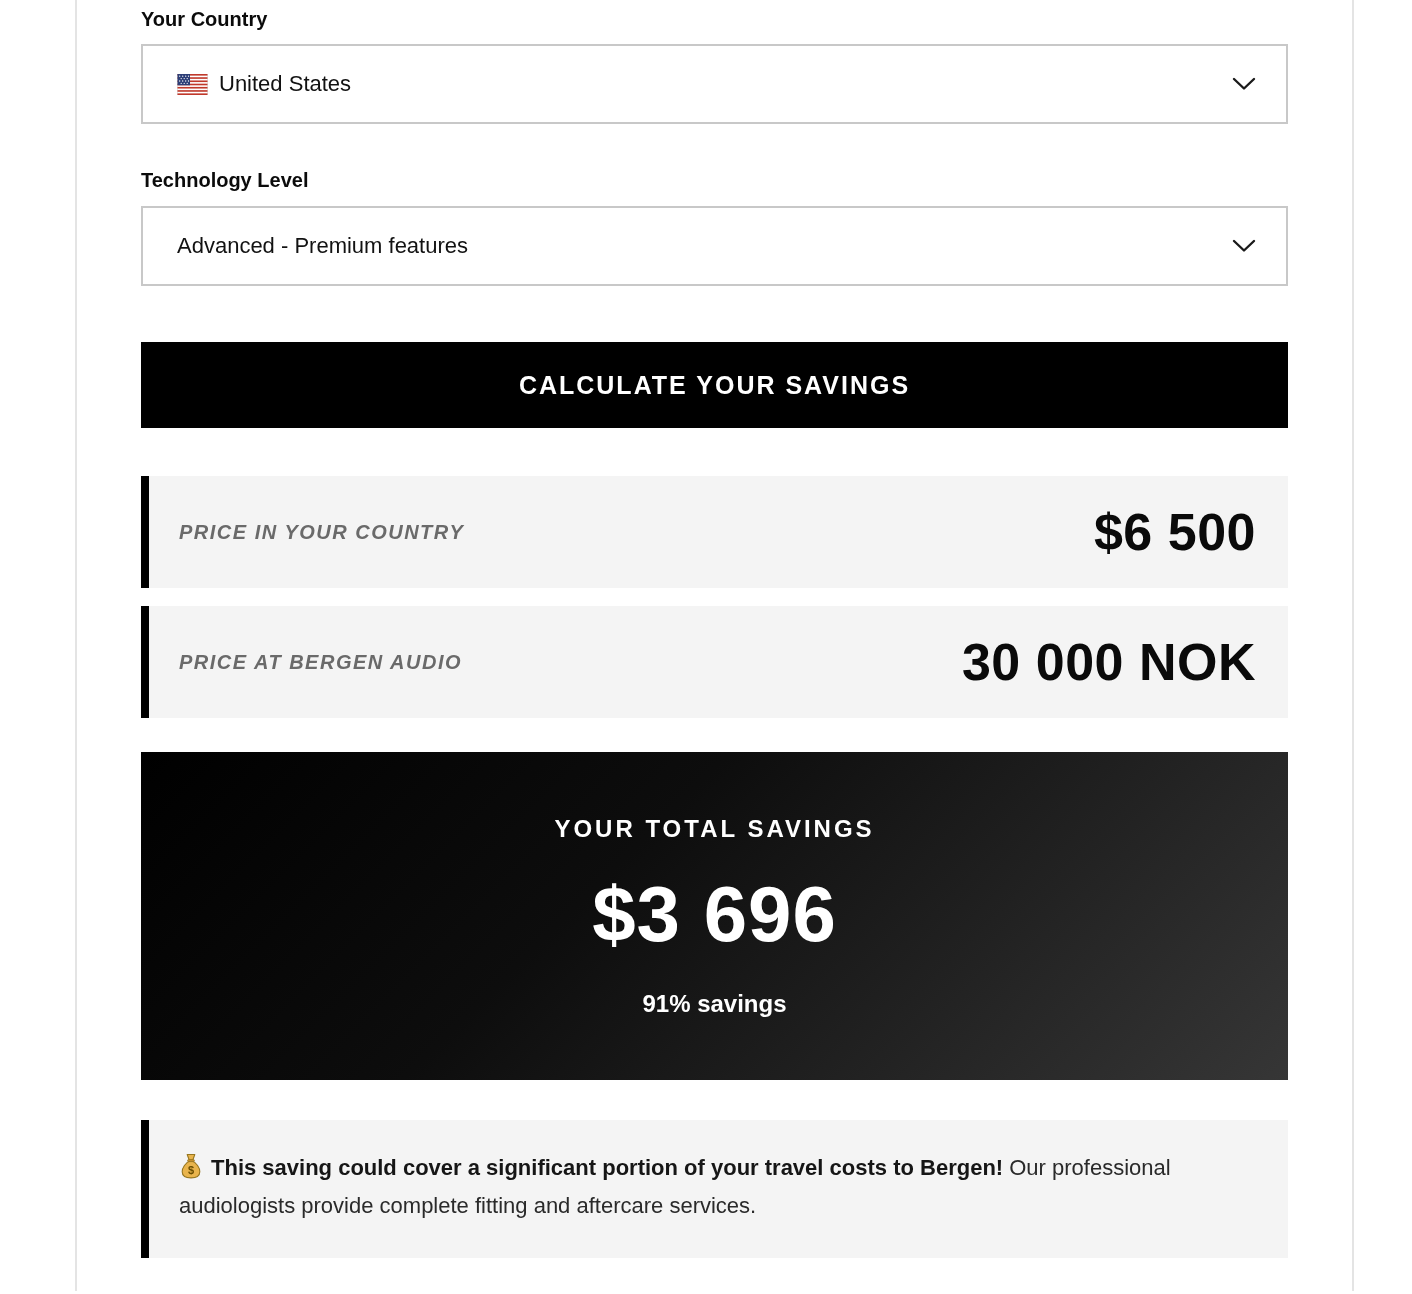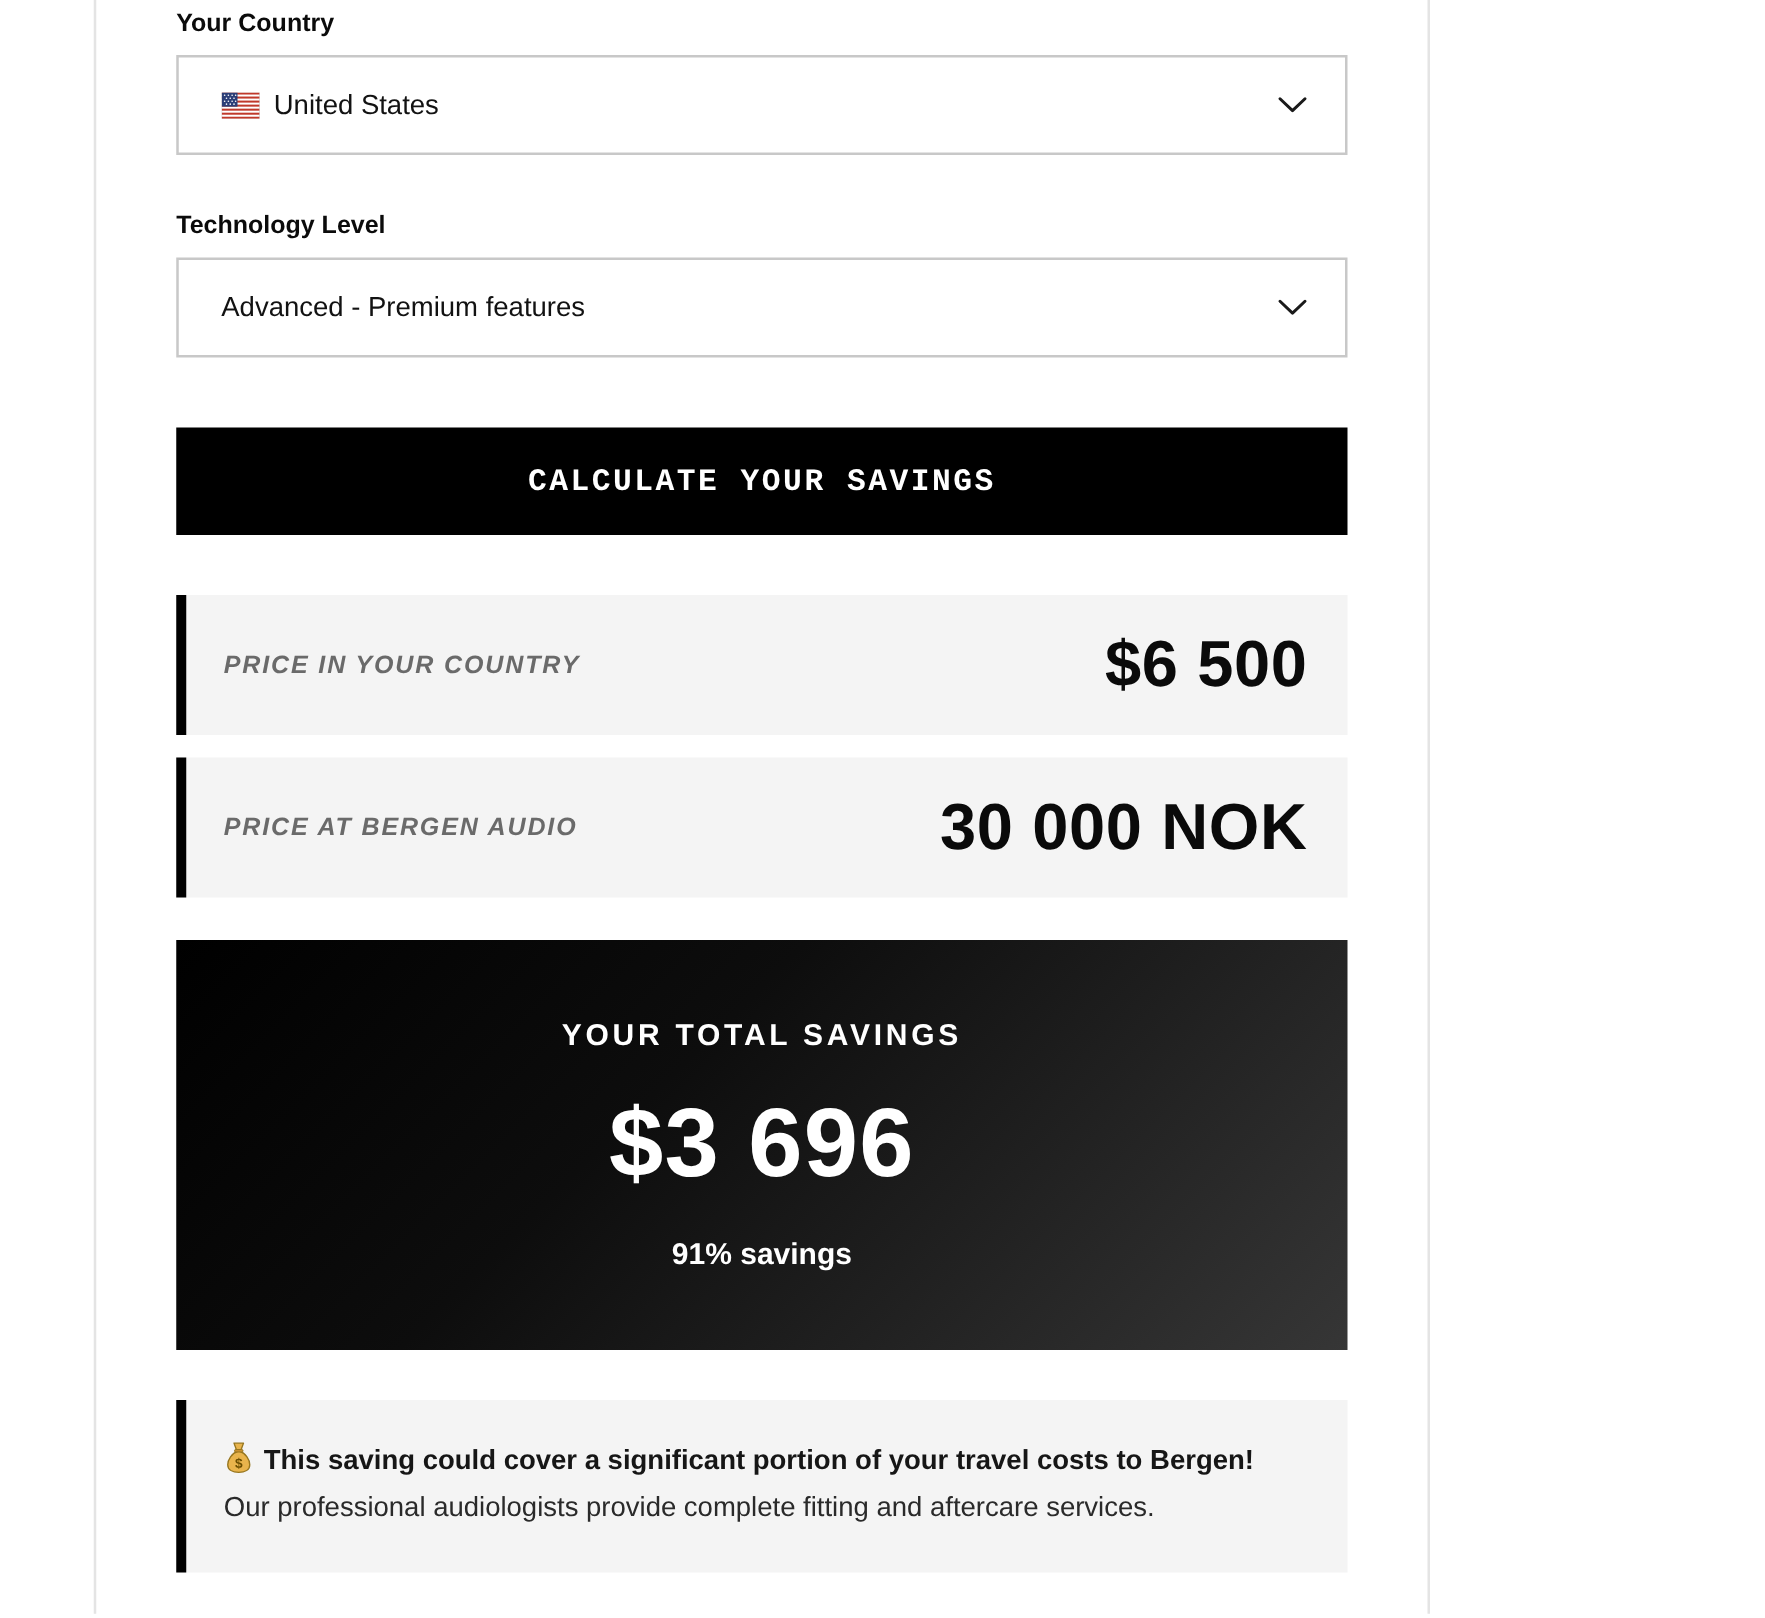--- a/index.html
+++ b/index.html
@@ -4,42 +4,42 @@
 <style>
   * { margin:0; padding:0; box-sizing:border-box; }
   html,body { background:#ffffff; }
   body {
     width:1412px; height:1294px;
     font-family:"Liberation Sans","DejaVu Sans",sans-serif;
     color:#111111; position:relative; overflow:hidden;
   }
   .container {
     position:absolute; left:75px; top:0;
-    width:1069px; height:1291px;
+    width:1279px; height:1291px;
     border-left:2px solid #e4e4e4; border-right:2px solid #e4e4e4;
     padding:0 64px; background:#ffffff;
   }
   .field-label {
     font-size:20px; font-weight:700; color:#0b0b0b;
     margin-top:8px; margin-bottom:13px;
   }
   .field-label.second { margin-top:45px; margin-bottom:14px; }
   .select-box {
     height:80px; border:2px solid #c8c8c8; background:#ffffff;
     display:flex; align-items:center;
     padding:0 30px 0 34px; cursor:pointer;
     font-size:22px; color:#121212;gap:36px;
   }
   .select-box .value-wrap { display:flex; align-items:center; gap:11px; flex:1; }
   .flag-icon { display:inline-block; line-height:0; }
   .chevron { display:inline-block; line-height:0; margin-left:auto; }
   .calc-button {
     width:100%; height:86px; margin-top:56px;
     background:#000000; color:#ffffff; border:none; cursor:pointer;
-    font-family:Liberation Mono, monospace; font-size:25px; font-weight:700; letter-spacing:2px;
+    font-family:Liberation Sans, sans-serif; font-size:25px; font-weight:700; letter-spacing:2px;
     display:flex; align-items:center; justify-content:center;
   }
   .result-row {
     height:112px; background:#f4f4f4; border-left:8px solid #000000;
     display:flex; align-items:center; justify-content:space-between;
     padding:0 32px 0 30px;
   }
   .result-row.first { margin-top:48px; }
   .result-row.second { margin-top:18px; }
   .result-label {

